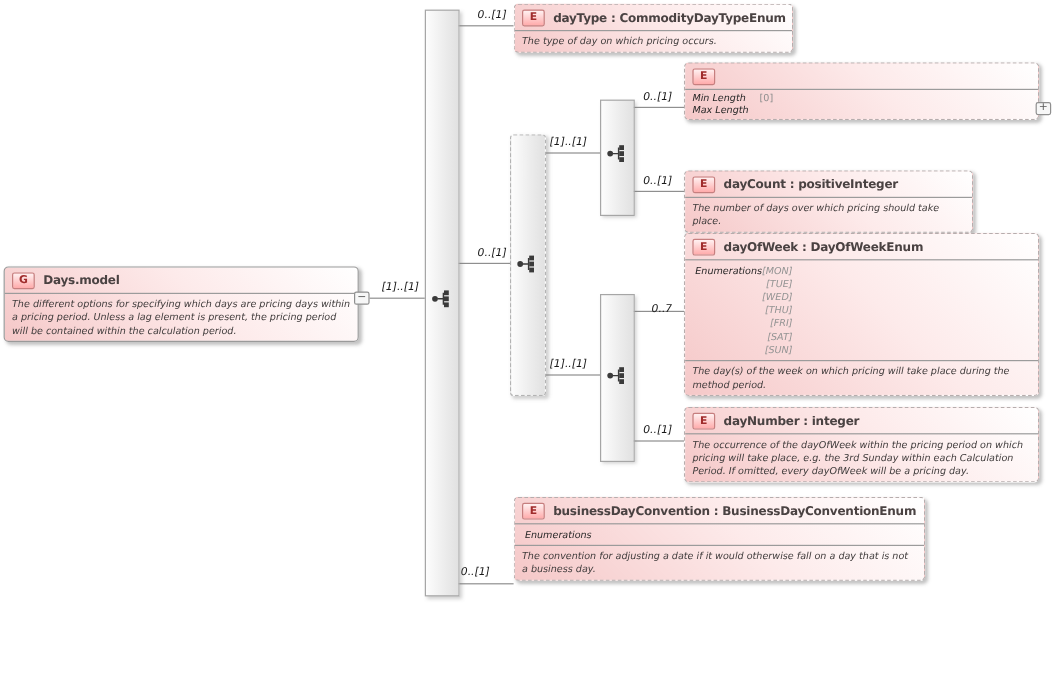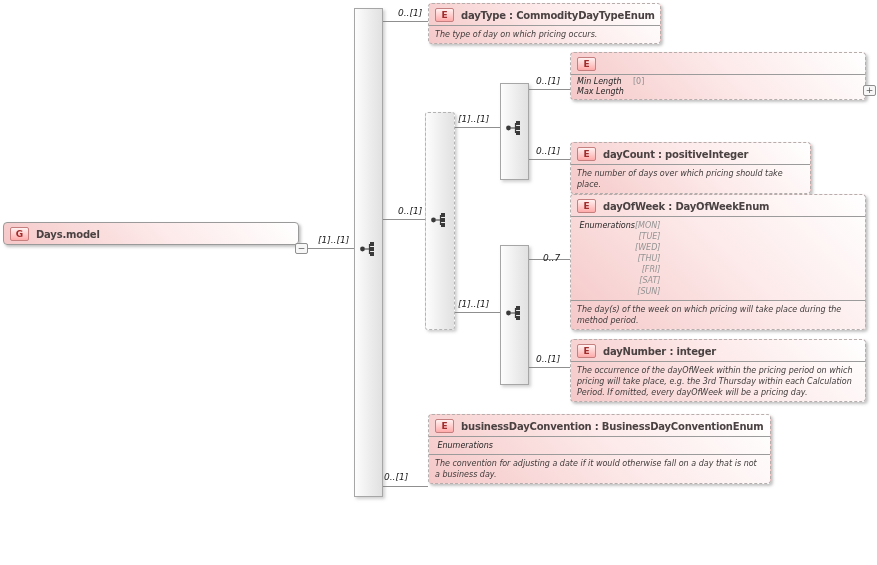--- a/index.html
+++ b/index.html
@@ -113,20 +113,21 @@
     <rect x="11" y="1" width="4" height="4" fill="#3a3a3a"></rect>
     <rect x="11" y="6" width="4" height="4" fill="#3a3a3a"></rect>
     <rect x="11" y="11" width="4" height="4" fill="#3a3a3a"></rect>
   </svg>
 
   <div class="node solid" style="left:3px;top:222px;width:296px;">
     <div class="hdr">
       <div class="badge">G</div>
       <div class="title">Days.model</div>
     </div>
+    <div class="sec desc">The different options for specifying which days are pricing days within a pricing period. Unless a lag element is present, the pricing period will be contained within the calculation period.</div>
   </div>
   <div class="mini-btn" style="left:295px;top:243px;">−</div>
 
   <div class="node" style="left:428px;top:3px;width:233px;">
     <div class="hdr">
       <div class="badge">E</div>
       <div class="title">dayType : CommodityDayTypeEnum</div>
     </div>
     <div class="sec desc">The type of day on which pricing occurs.</div>
   </div>
@@ -169,21 +170,21 @@
         </div>
     </div>
     <div class="sec desc">The day(s) of the week on which pricing will take place during the method period.</div>
   </div>
 
   <div class="node" style="left:570px;top:339px;width:296px;">
     <div class="hdr">
       <div class="badge">E</div>
       <div class="title">dayNumber : integer</div>
     </div>
-    <div class="sec desc">The occurrence of the dayOfWeek within the pricing period on which pricing will take place, e.g. the 3rd Thursday within each Calculation Period. If omitted, every dayOfWeek will be a pricing day.</div>
+    <div class="sec desc">The occurrence of the dayOfWeek within the pricing period on which pricing will take place, e.g. the 3rd Sunday within each Calculation Period. If omitted, every dayOfWeek will be a pricing day.</div>
   </div>
 
   <div class="node" style="left:428px;top:414px;width:343px;">
     <div class="hdr">
       <div class="badge">E</div>
       <div class="title">businessDayConvention : BusinessDayConventionEnum</div>
     </div>
     <div class="enum-sec">
       <div class="enum-label">Enumerations</div>
     </div>

